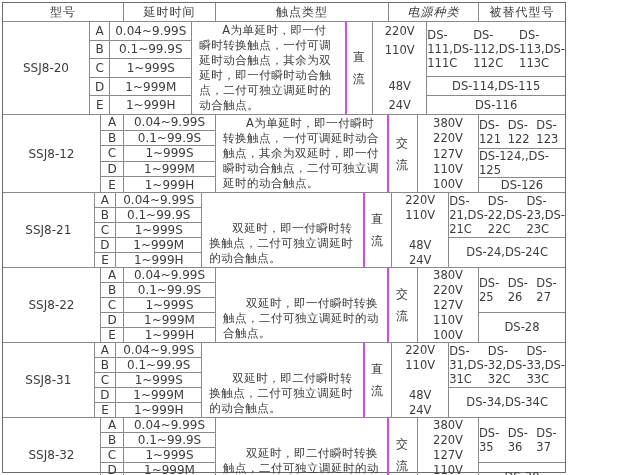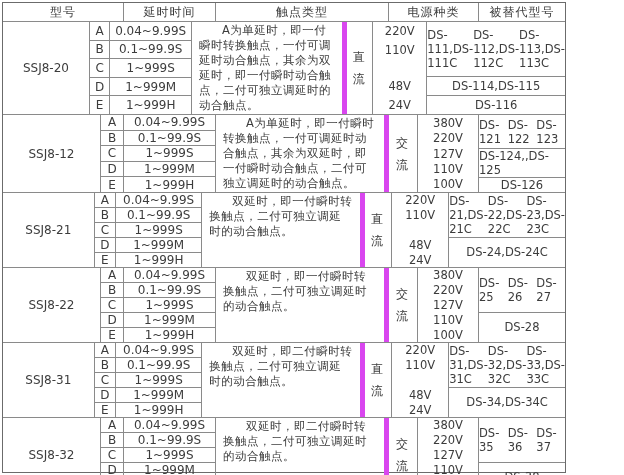--- a/index.html
+++ b/index.html
@@ -9,34 +9,34 @@
            border:1px solid #6b6b6b; display:flex; flex-direction:column; background:#fff; }
 
   
   .hdr { height:18px; display:flex; flex:none; }
   .hcell { display:flex; align-items:center; justify-content:center;
            font-size:12px; letter-spacing:1px; border-right:1px solid #8a8a8a; }
   .hcell:last-child { border-right:none; }
   .h-model   { width:121px; }
   .h-delay   { width:92px;text-align:right; }
   .h-contact { width:173px; }
-  .h-power   { width:90px; }
+  .h-power   { width:90px;font-style:italic; }
   .h-repl    { flex:1; }
 
   
   .sec { flex:1; display:flex; border-top:1px solid #8a8a8a; }
   .c-model { width:98px; border-right:1px solid #8a8a8a; display:flex;
              align-items:center; justify-content:center; font-size:12px; }
   .c-letters { width:23px; border-right:1px solid #8a8a8a; display:flex; flex-direction:column; }
   .c-delays  { width:92px; border-right:1px solid #8a8a8a; display:flex; flex-direction:column; }
   .rcell { flex:1; display:flex; align-items:center; justify-content:center;
            font-size:12px; border-bottom:1px solid #8a8a8a; }
   .rcell:last-child { border-bottom:none; }
-  .c-contact { width:173px; border-right:5px solid #d946ef; display:flex;
-               align-items:flex-start; padding:1px 7px; }
+  .c-contact { width:173px; border-right:2px solid #d946ef; display:flex;
+               align-items:flex-end; padding:1px 7px; }
   .c-contact p { font-size:11.5px; line-height:15px; text-indent:2em; letter-spacing:0.5px; }
   .c-ptype { width:29px; border-right:1px solid #8a8a8a; display:flex;
              align-items:center; justify-content:center; }
   .c-ptype span { display:block; width:14px; font-size:12px; line-height:22px;
                   text-align:left; word-break:break-all; }
   .c-volts { width:61px; border-right:1px solid #8a8a8a; display:flex; flex-direction:column; }
   .vcell { flex:1; display:flex; align-items:center; justify-content:center; font-size:11.5px; }
   .c-repl { flex:1; display:flex; flex-direction:column; }
   .rg { border-bottom:1px solid #8a8a8a; display:flex; }
   .rg:last-child { border-bottom:none; }

